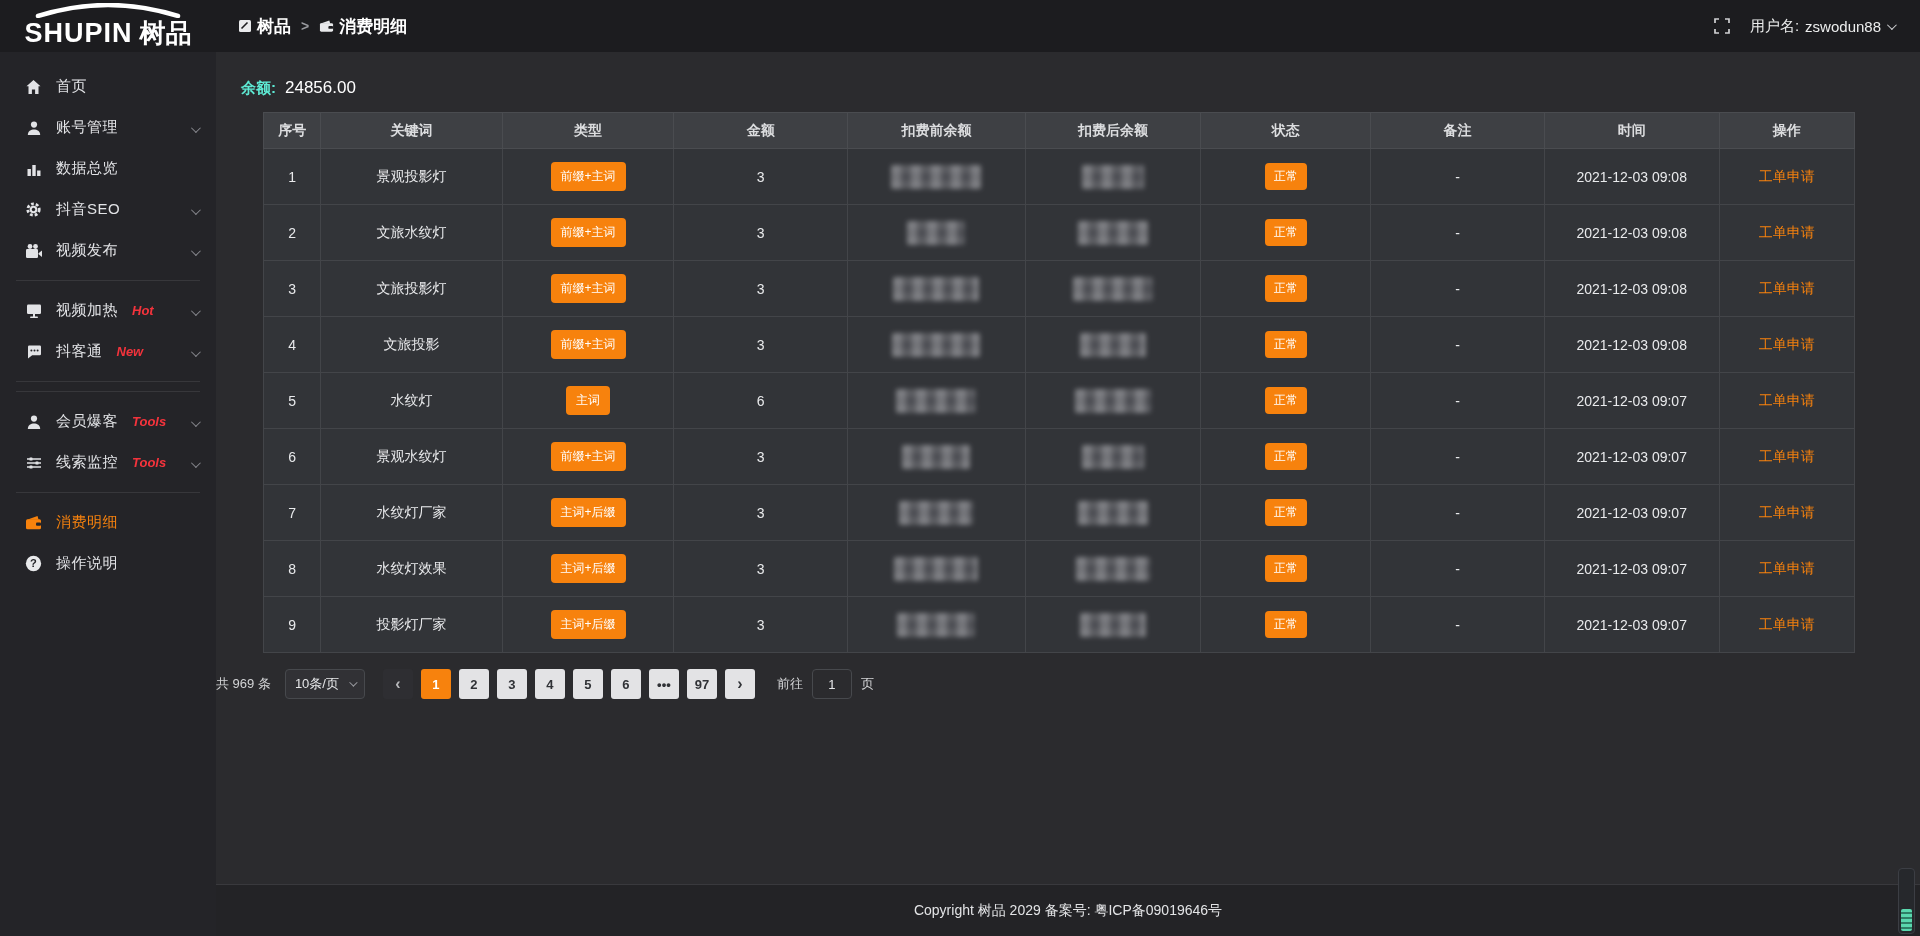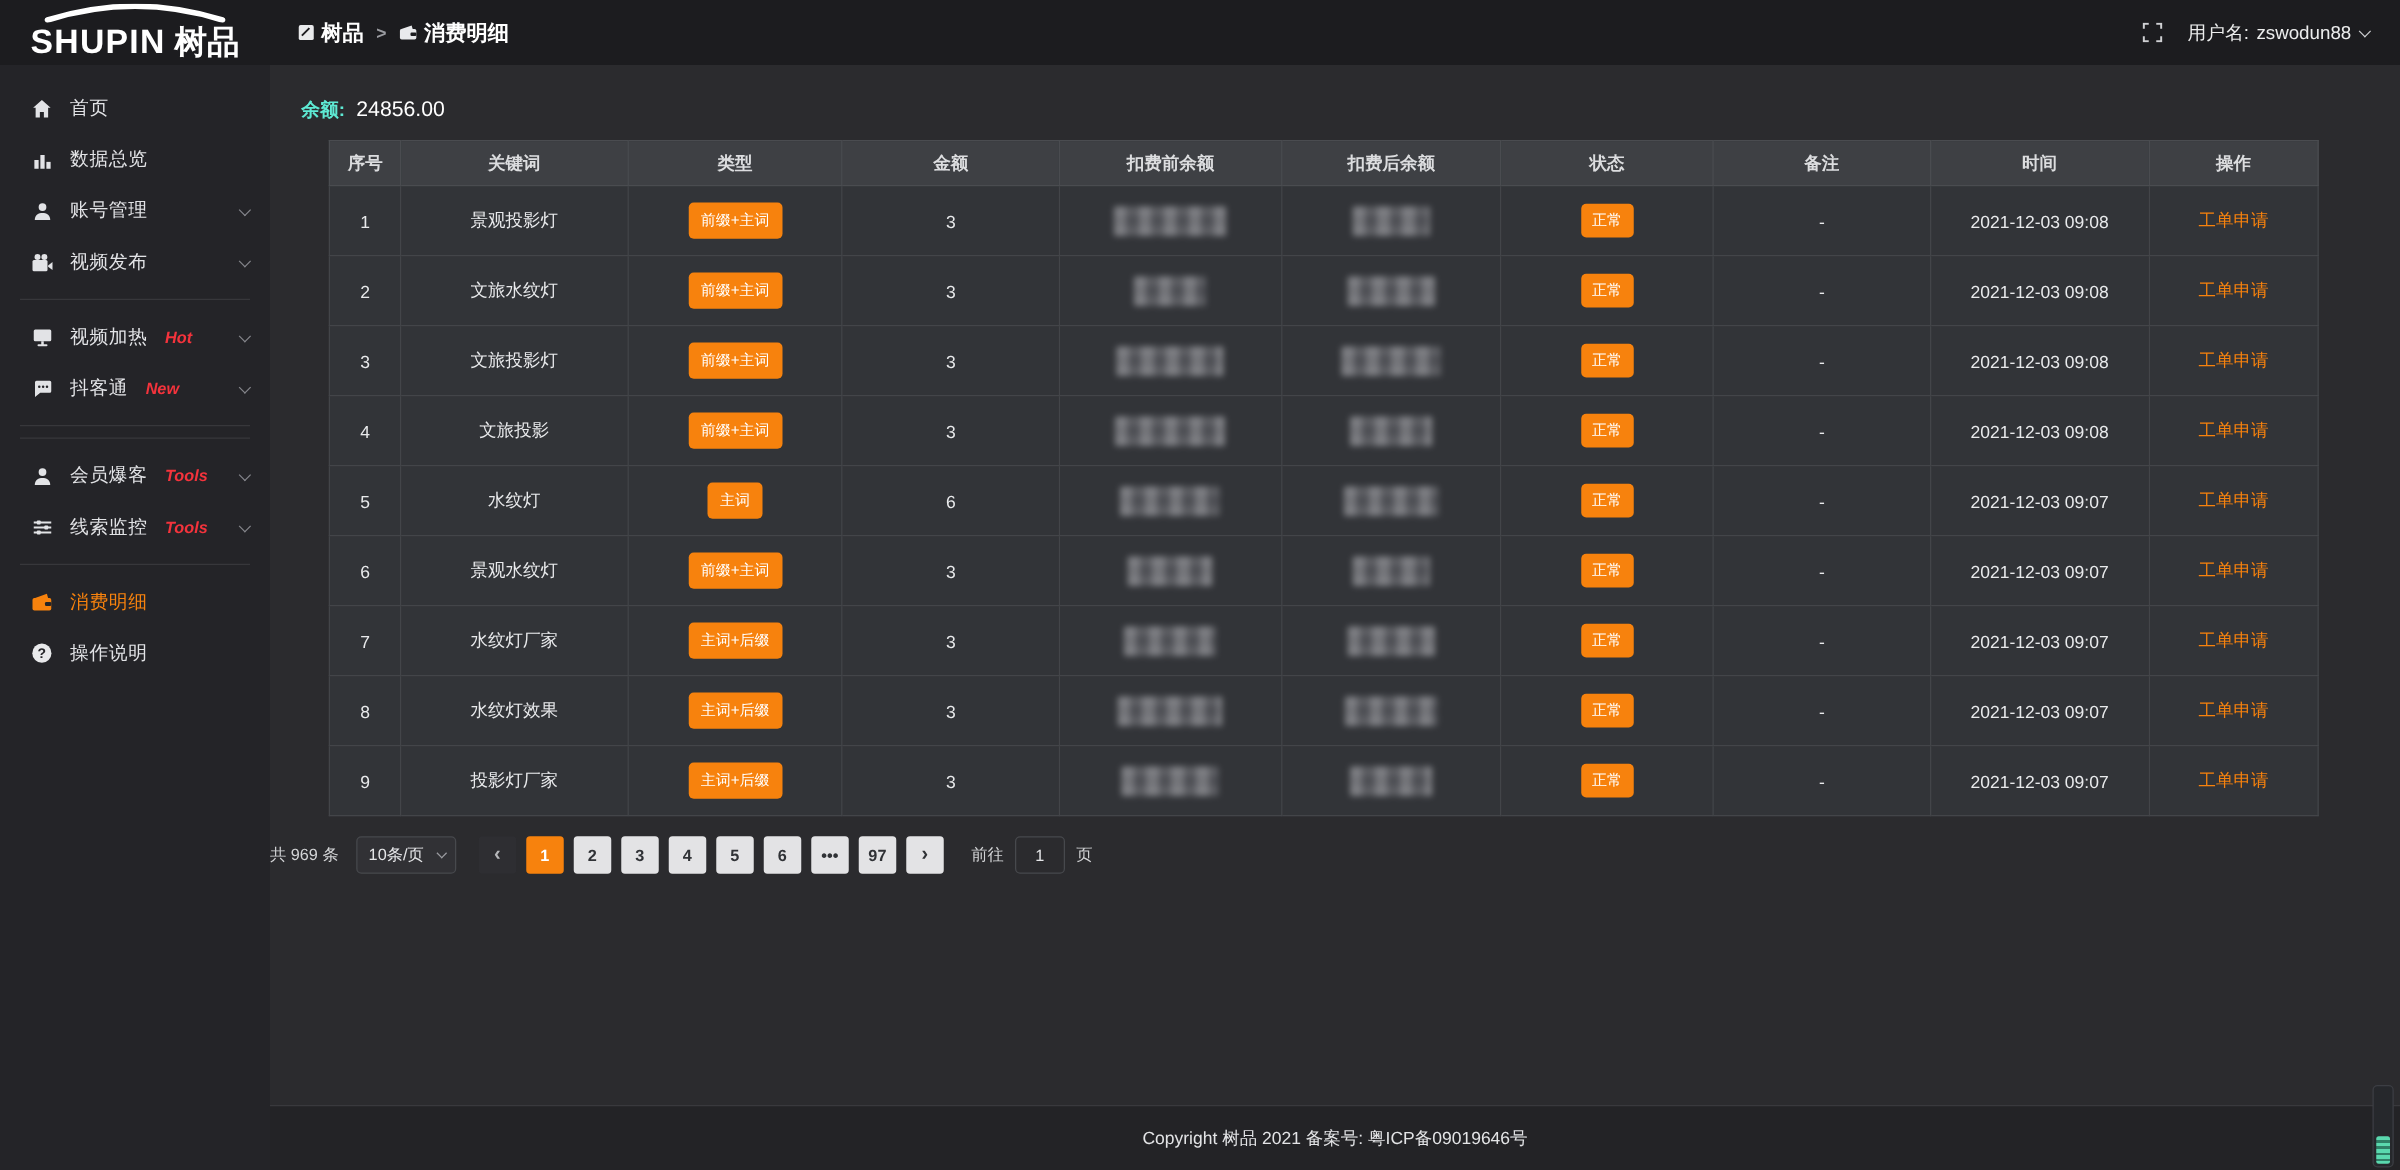--- a/index.html
+++ b/index.html
@@ -158,39 +158,50 @@
       <svg width="17" height="16" viewBox="0 0 16 16" fill="currentColor">
           <path d="M8 1 L15 7.2 H13 V15 H9.6 V10.5 H6.4 V15 H3 V7.2 H1 Z"></path>
         </svg>
     </span>
     <span class="s-label">首页</span>
   </div>
 
   <div class="side-item">
     <span class="s-icon">
       <svg width="16" height="16" viewBox="0 0 16 16" fill="currentColor">
+          <circle cx="8" cy="4.6" r="3.1"></circle>
+          <path d="M1.8 15 C1.8 10.8 5 9.4 8 9.4 C11 9.4 14.2 10.8 14.2 15 Z"></path>
+        </svg>
+    </span>
+    <span class="s-label">账号管理</span>
+    <span class="s-chevron"><span class="chev"></span></span>
+  </div>
+
+  <div class="side-item">
+    <span class="s-icon">
+      <svg width="16" height="16" viewBox="0 0 16 16" fill="currentColor">
           <rect x="1.5" y="8" width="3.4" height="7"></rect>
           <rect x="6.3" y="4" width="3.4" height="11"></rect>
           <rect x="11.1" y="9.5" width="3.4" height="5.5"></rect>
         </svg>
     </span>
     <span class="s-label">数据总览</span>
   </div>
 
   <div class="side-item">
     <span class="s-icon">
-      <svg width="16" height="16" viewBox="0 0 16 16" fill="currentColor">
-          <circle cx="8" cy="4.6" r="3.1"></circle>
-          <path d="M1.8 15 C1.8 10.8 5 9.4 8 9.4 C11 9.4 14.2 10.8 14.2 15 Z"></path>
-        </svg>
-    </span>
-    <span class="s-label">账号管理</span>
-    <span class="s-chevron"><span class="chev"></span></span>
-  </div>
-
+      <svg width="17" height="17" viewBox="0 0 16 16">
+          <circle cx="8" cy="8" r="5.4" fill="none" stroke="currentColor" stroke-width="2.6" stroke-dasharray="2.6 1.9"></circle>
+          <circle cx="8" cy="8" r="3.6" fill="currentColor"></circle>
+          <circle cx="8" cy="8" r="1.6" fill="#242428"></circle>
+        </svg>
+    </span>
+    <span class="s-label">抖音SEO</span>
+    <span class="s-chevron"><span class="chev"></span></span>
+  </div>
 
   <div class="side-item">
     <span class="s-icon">
       <svg width="18" height="16" viewBox="0 0 18 15" fill="currentColor">
           <circle cx="5" cy="3" r="2.4"></circle>
           <circle cx="10.5" cy="3" r="2.4"></circle>
           <rect x="1" y="5.5" width="12" height="9" rx="1.2"></rect>
           <path d="M13.5 9.8 L17 7 V13.5 L13.5 10.8 Z"></path>
         </svg>
     </span>
@@ -449,19 +460,19 @@
     <div class="pg-btn">97</div>
     <div class="pg-btn pg-arrow">›</div>
     <div class="pg-goto">
       <span>前往</span>
       <input class="pg-input" value="1" style="">
       <span>页</span>
     </div>
   </div>
 
   <div class="footer">
-    <span class="footer-text">Copyright 树品 2021 备案号: 粤ICP备09019646号</span>
+    <span class="footer-text">Copyright 树品 2029 备案号: 粤ICP备09019646号</span>
   </div>
 </div>
 
 <div class="scroll-widget">
   <div class="green"></div>
 </div>
 
 </body></html>

